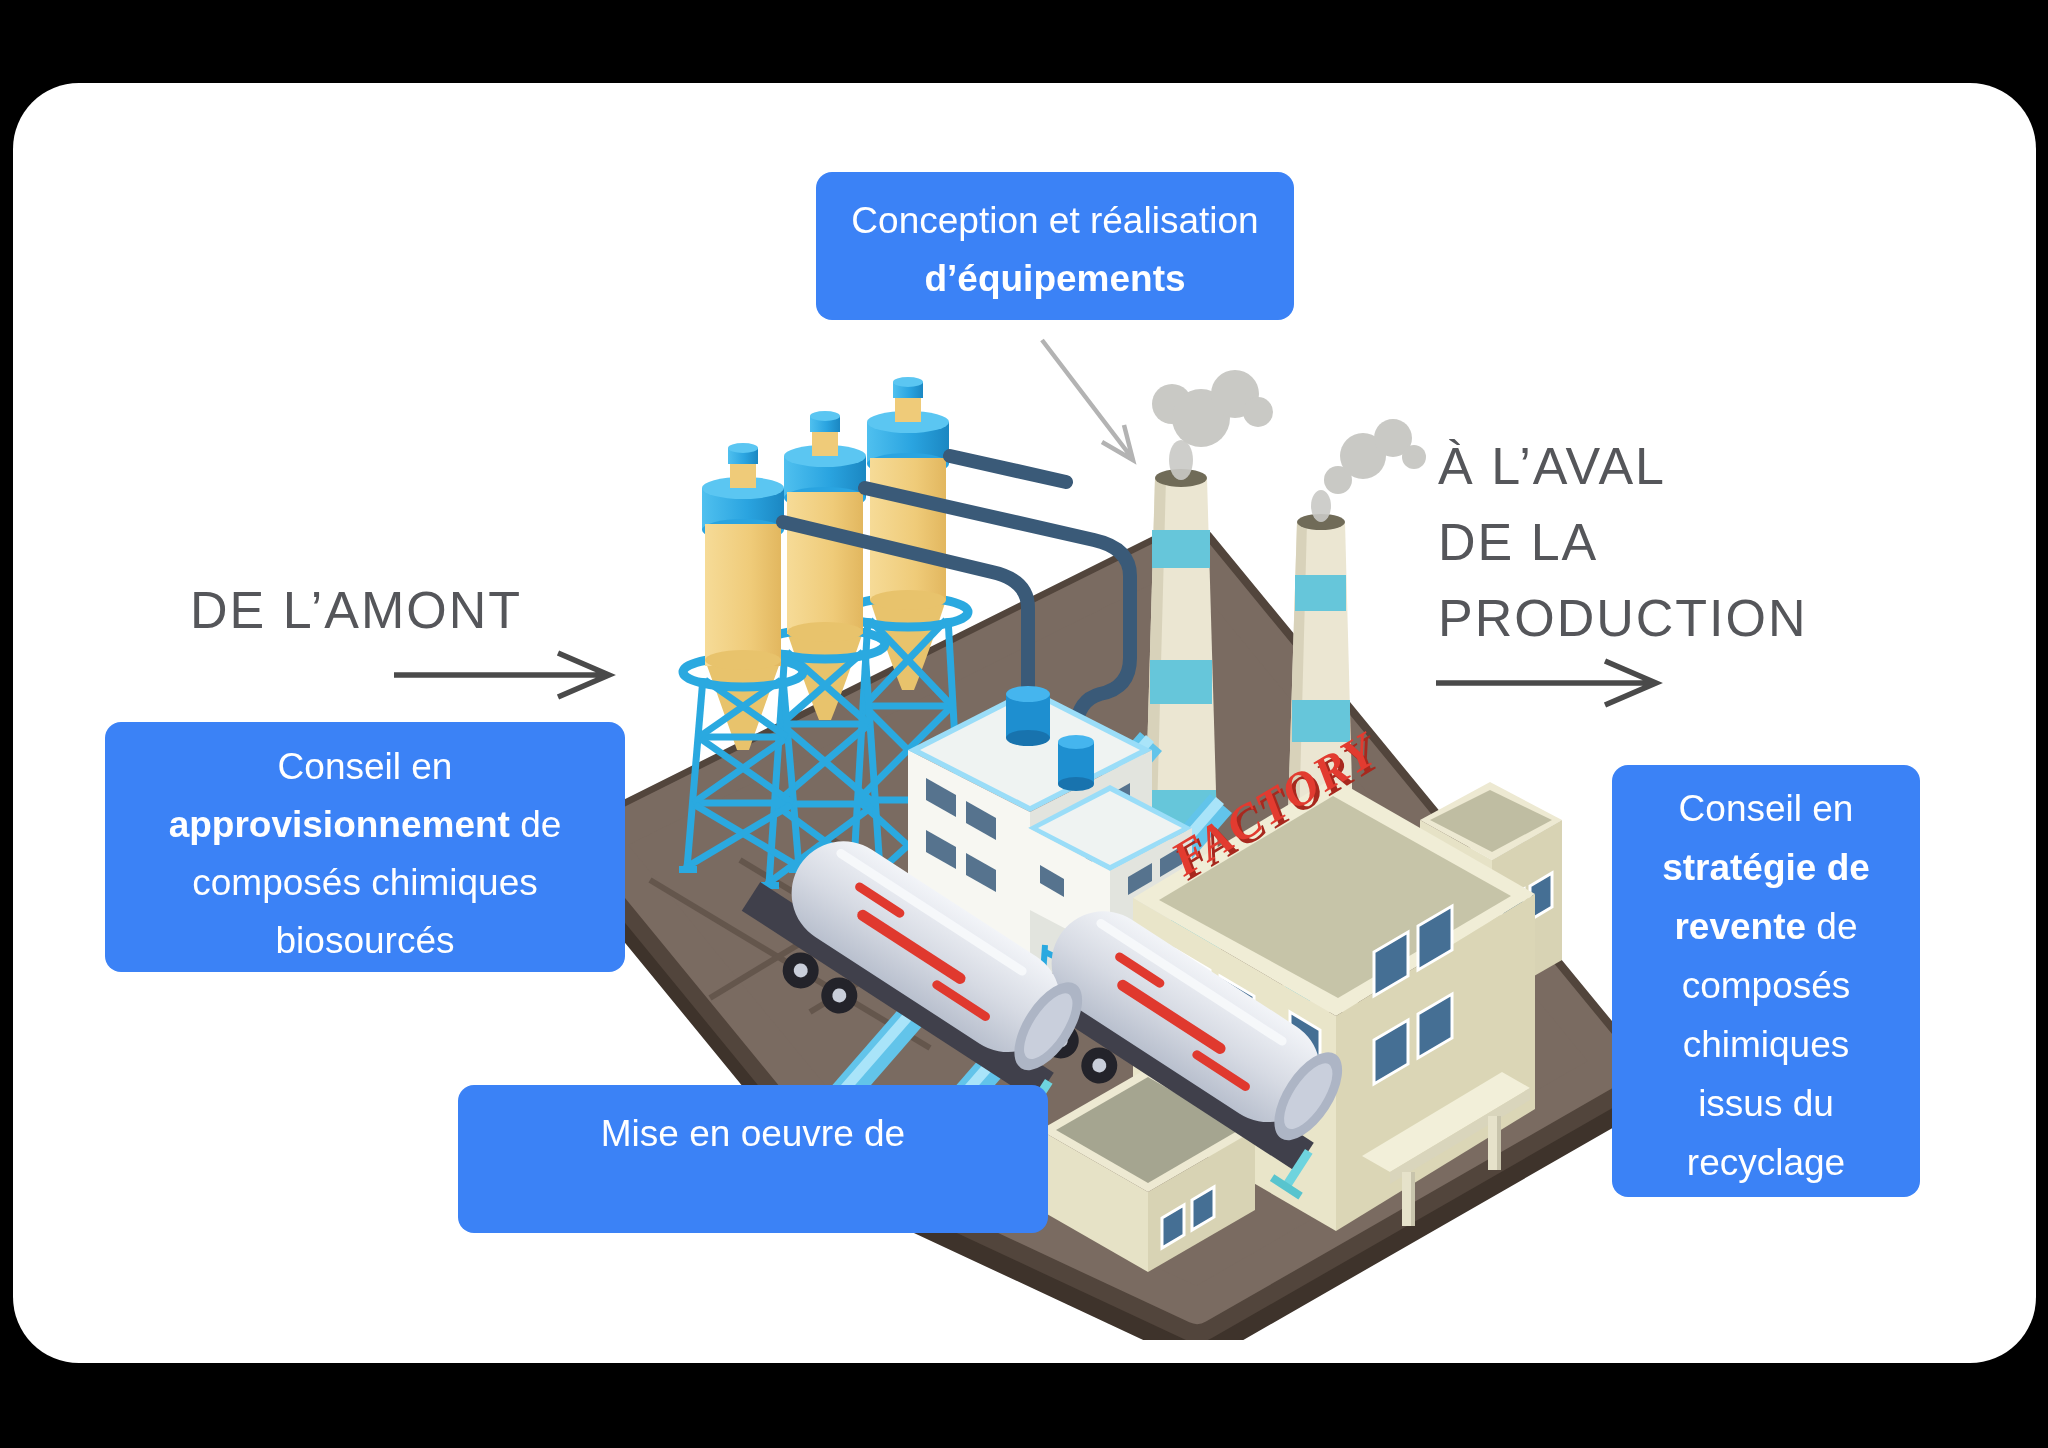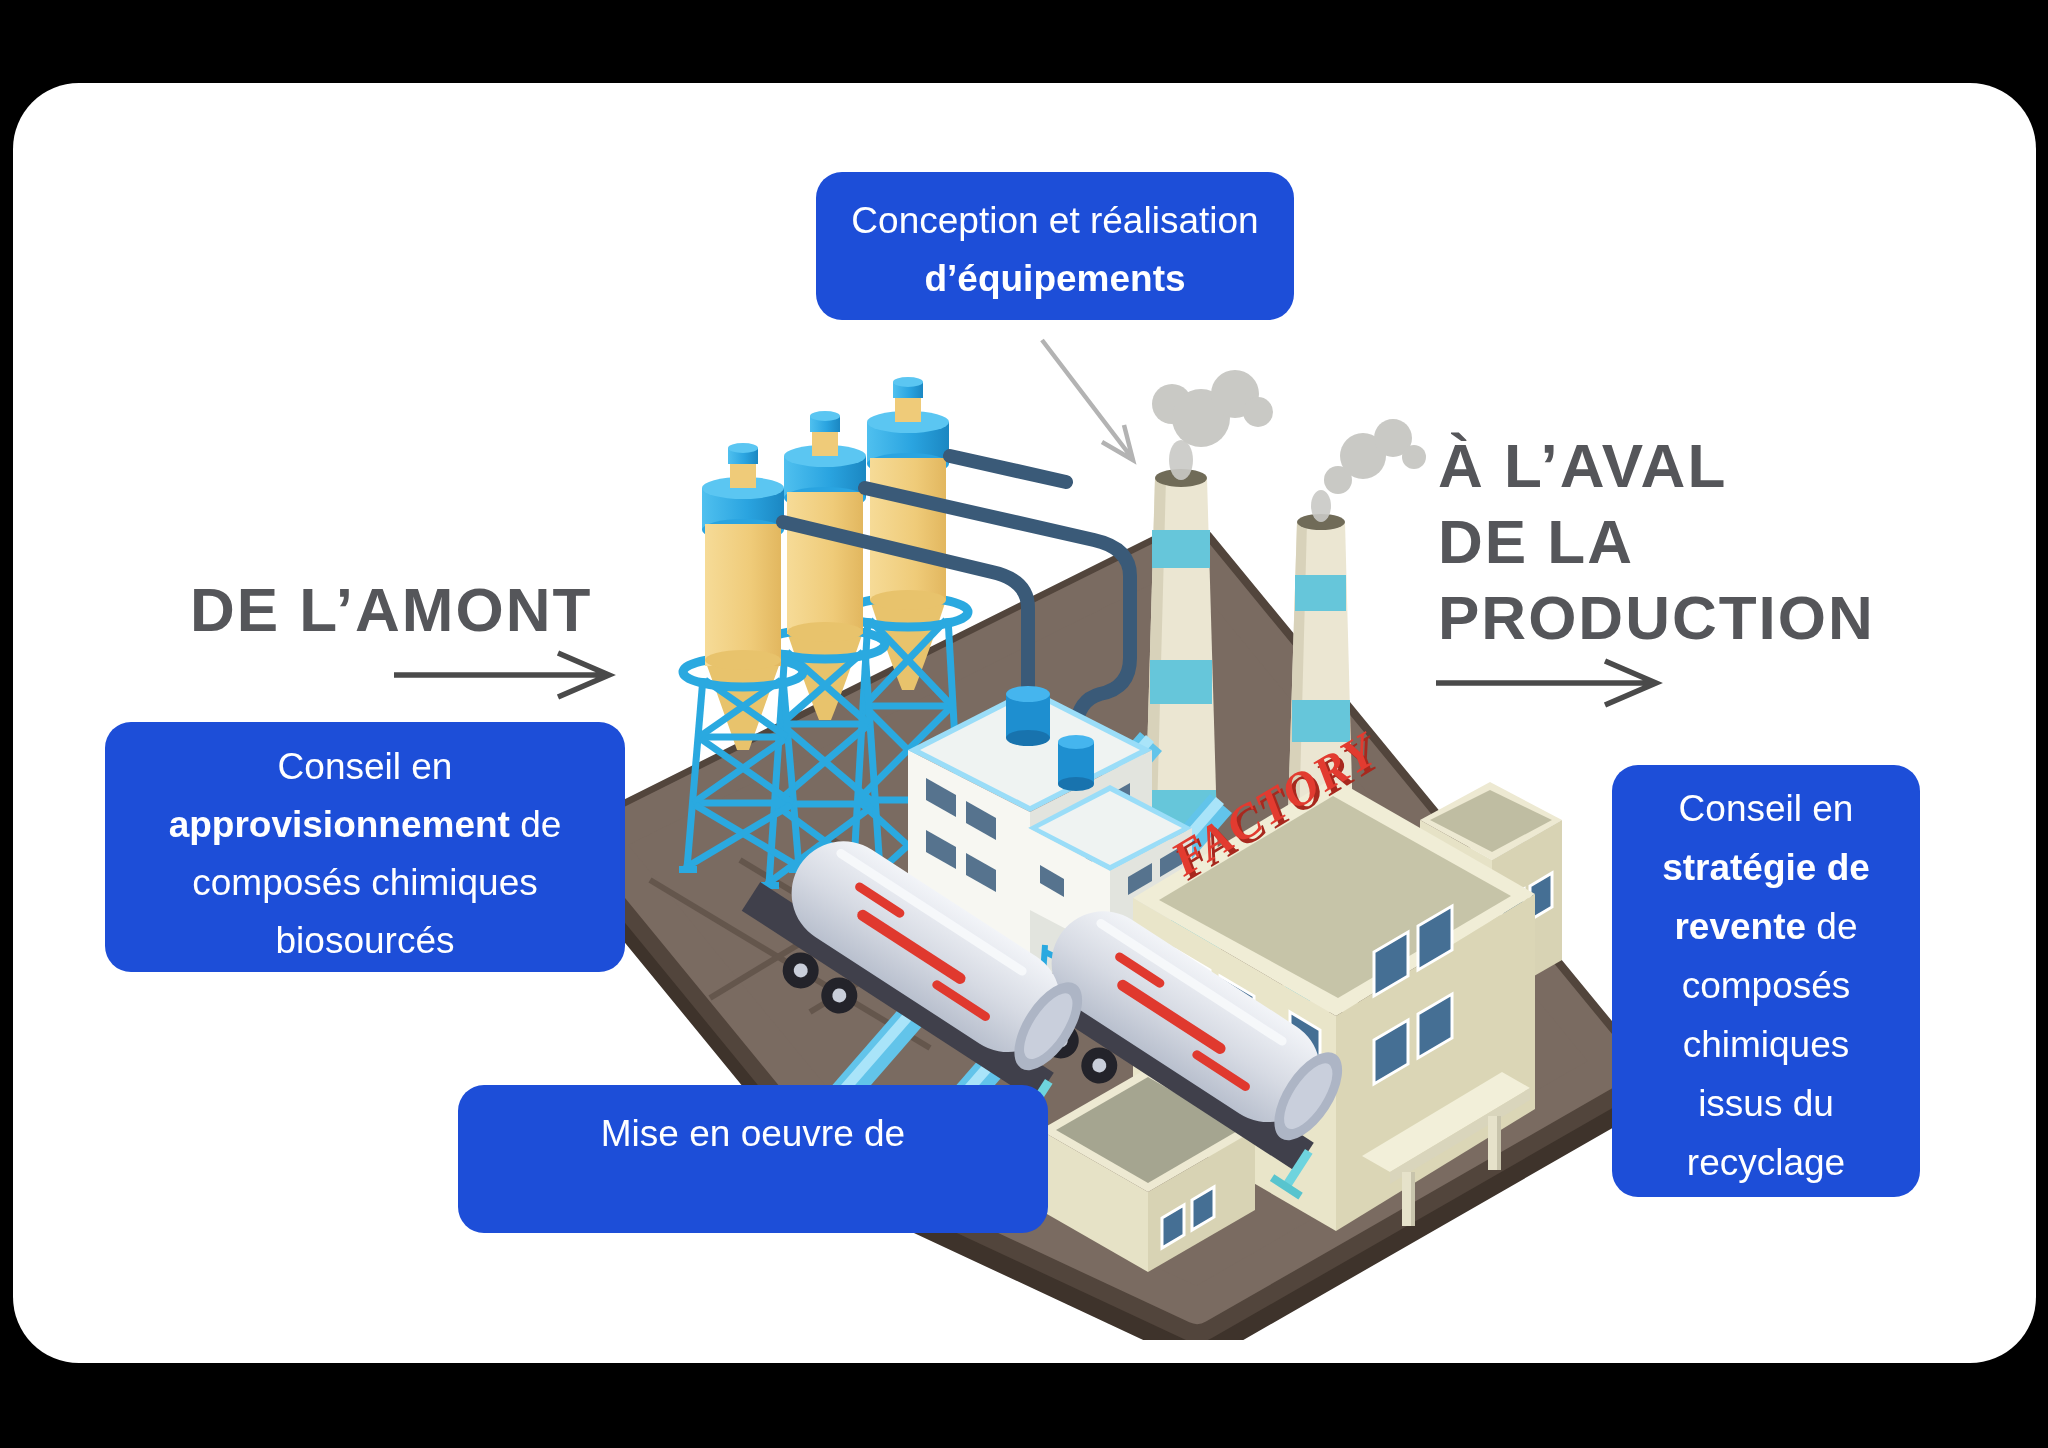--- a/index.html
+++ b/index.html
@@ -1,23 +1,23 @@
 <!DOCTYPE html>
 <html><head>
 <meta charset="utf-8">
 <style>
   html,body{margin:0;padding:0;}
   body{width:2048px;height:1448px;background:#000;position:relative;overflow:hidden;
        font-family:"Liberation Sans", sans-serif;}
   .card{position:absolute;left:13px;top:83px;width:2023px;height:1280px;background:#fff;border-radius:66px;}
-  .gbox{position:absolute;background:#1d4ed8;color:#fff;text-align:center;border-radius:26px;
+  .gbox{position:absolute;background:#3b82f6;color:#fff;text-align:center;border-radius:16px;
         font-size:37px;line-height:58px;font-weight:400;}
   .gbox .b{font-weight:700;}
   .gline{white-space:nowrap;}
-  .heading{position:absolute;color:#55565A;font-weight:700;font-size:62px;line-height:76px;
+  .heading{position:absolute;color:#55565A;font-weight:400;font-size:52px;line-height:76px;
            letter-spacing:2px;}
   .arrow-svg{position:absolute;}
   .illus{position:absolute;left:500px;top:360px;width:1160px;height:980px;}
 </style>
 </head>
 <body>
 
 <div class="card"></div>
 
 <svg class="illus" viewBox="0 0 1160 980">

